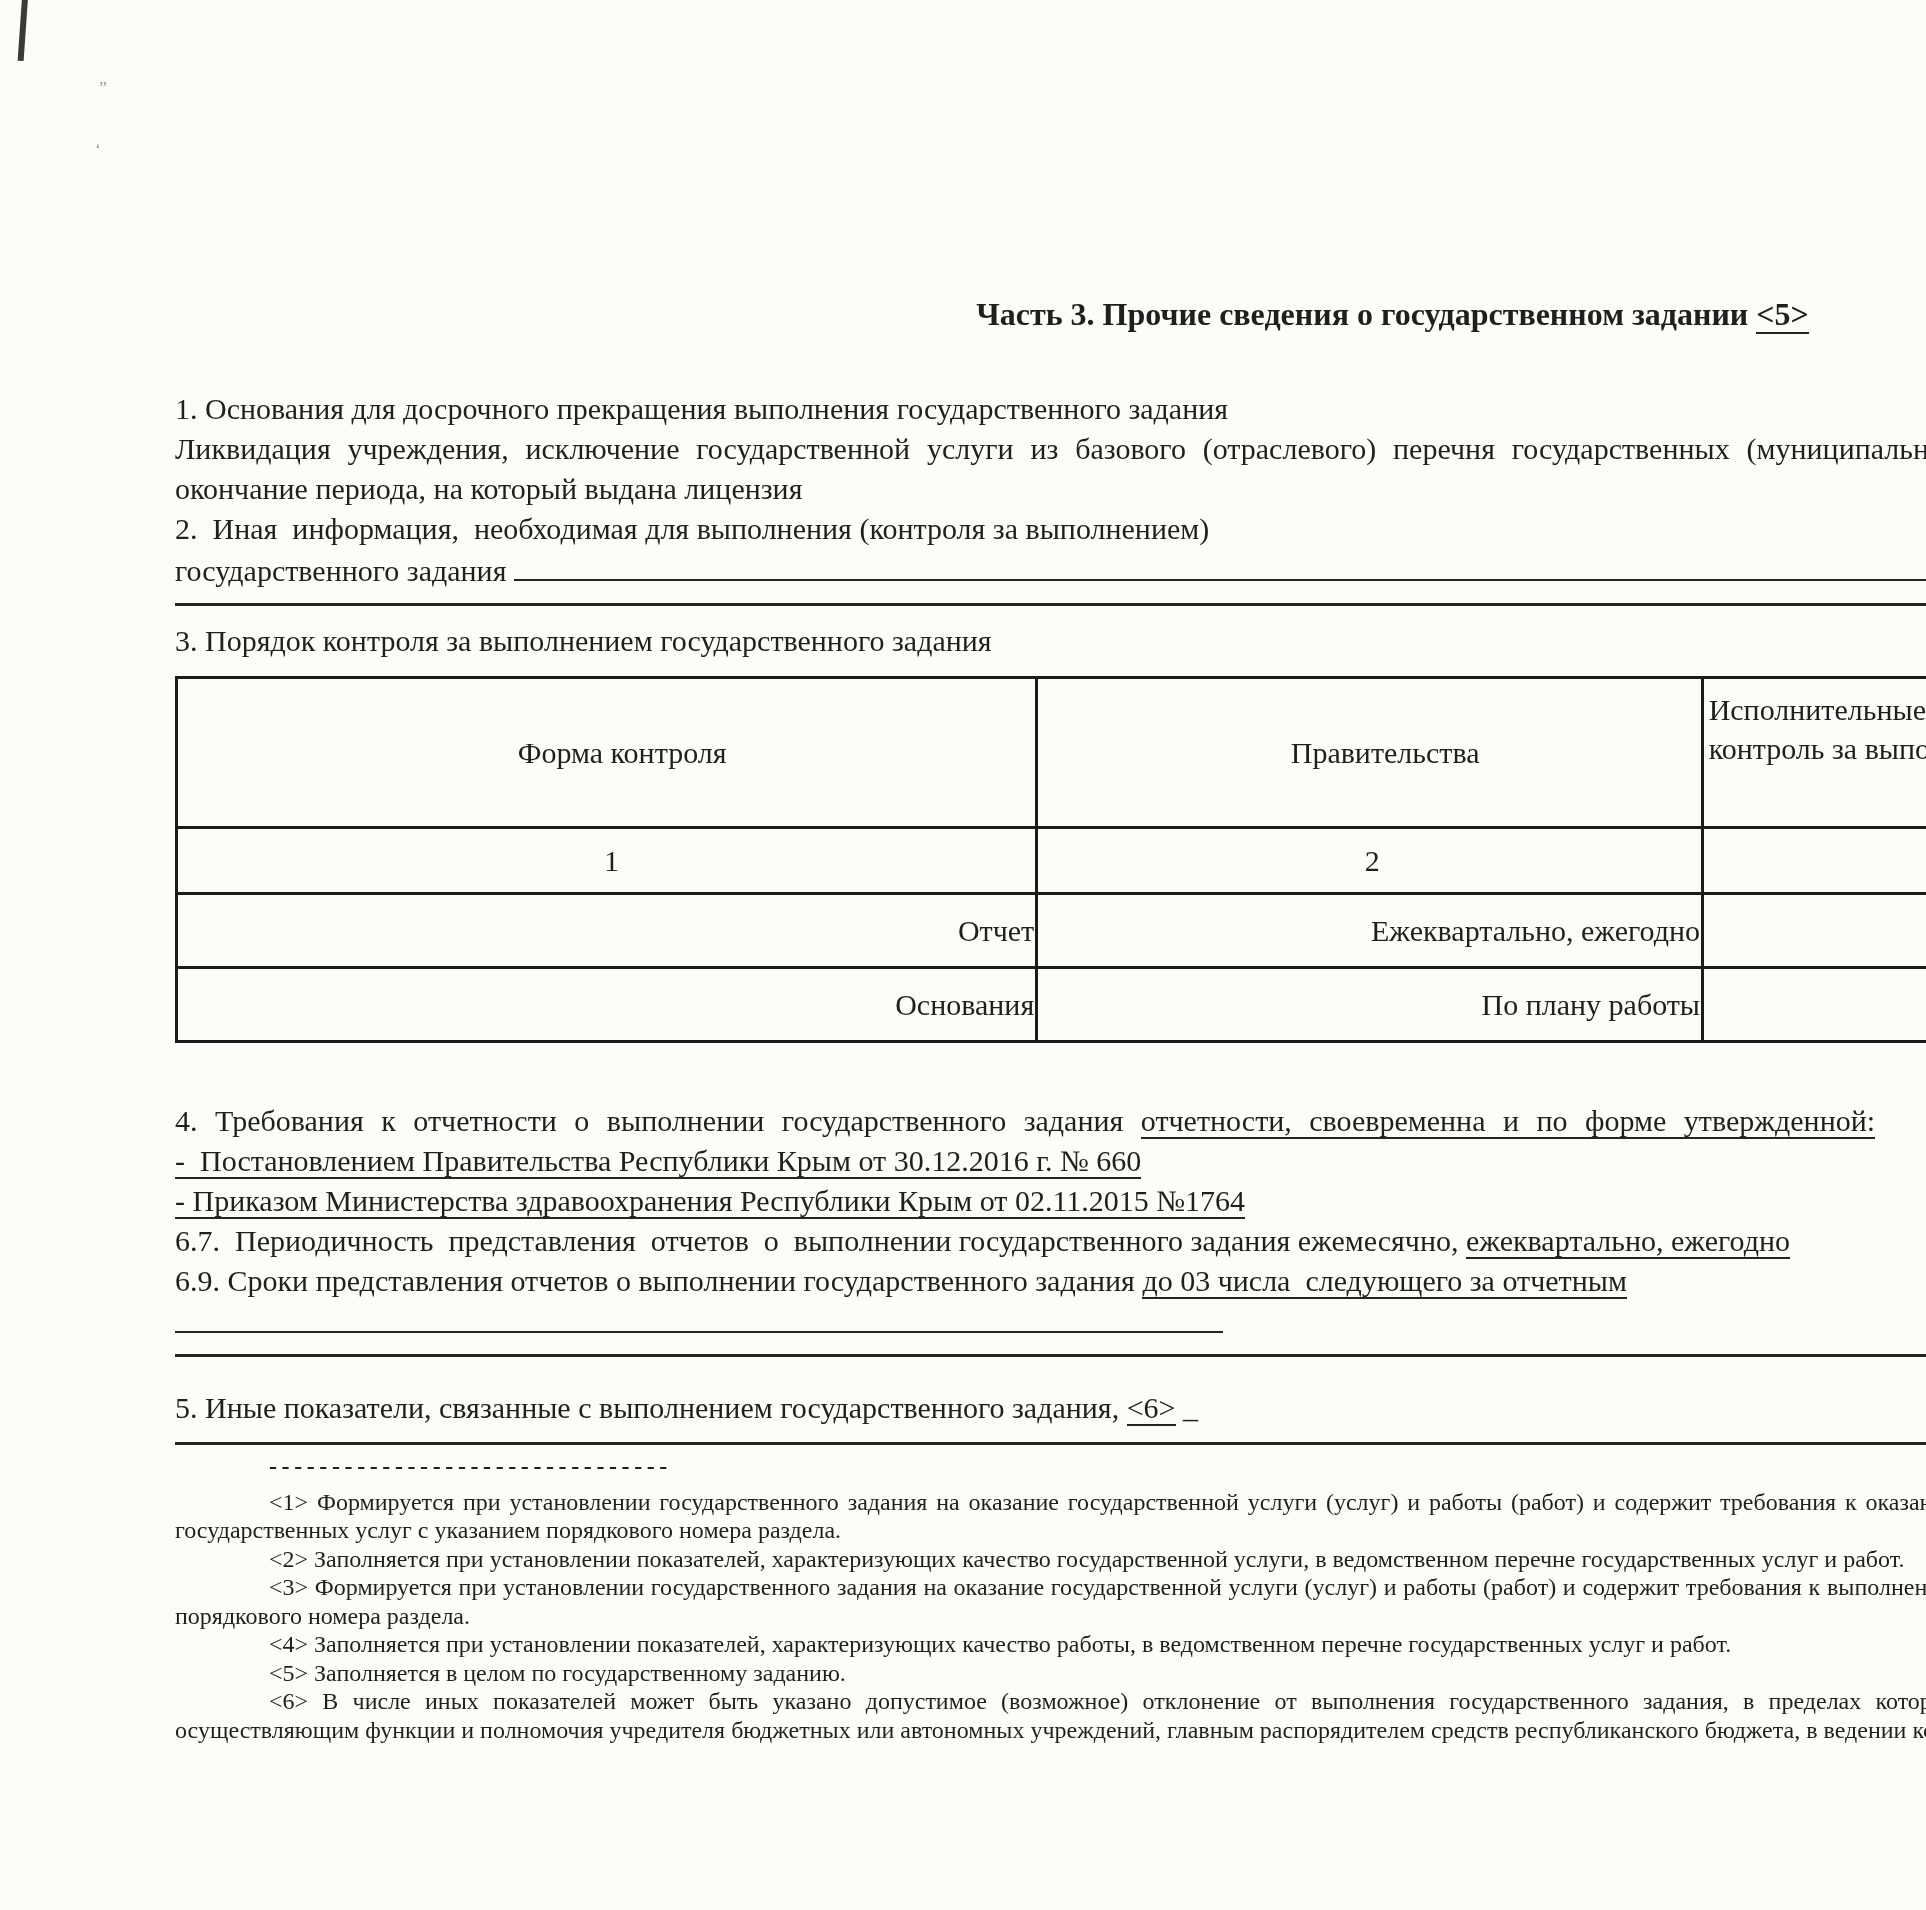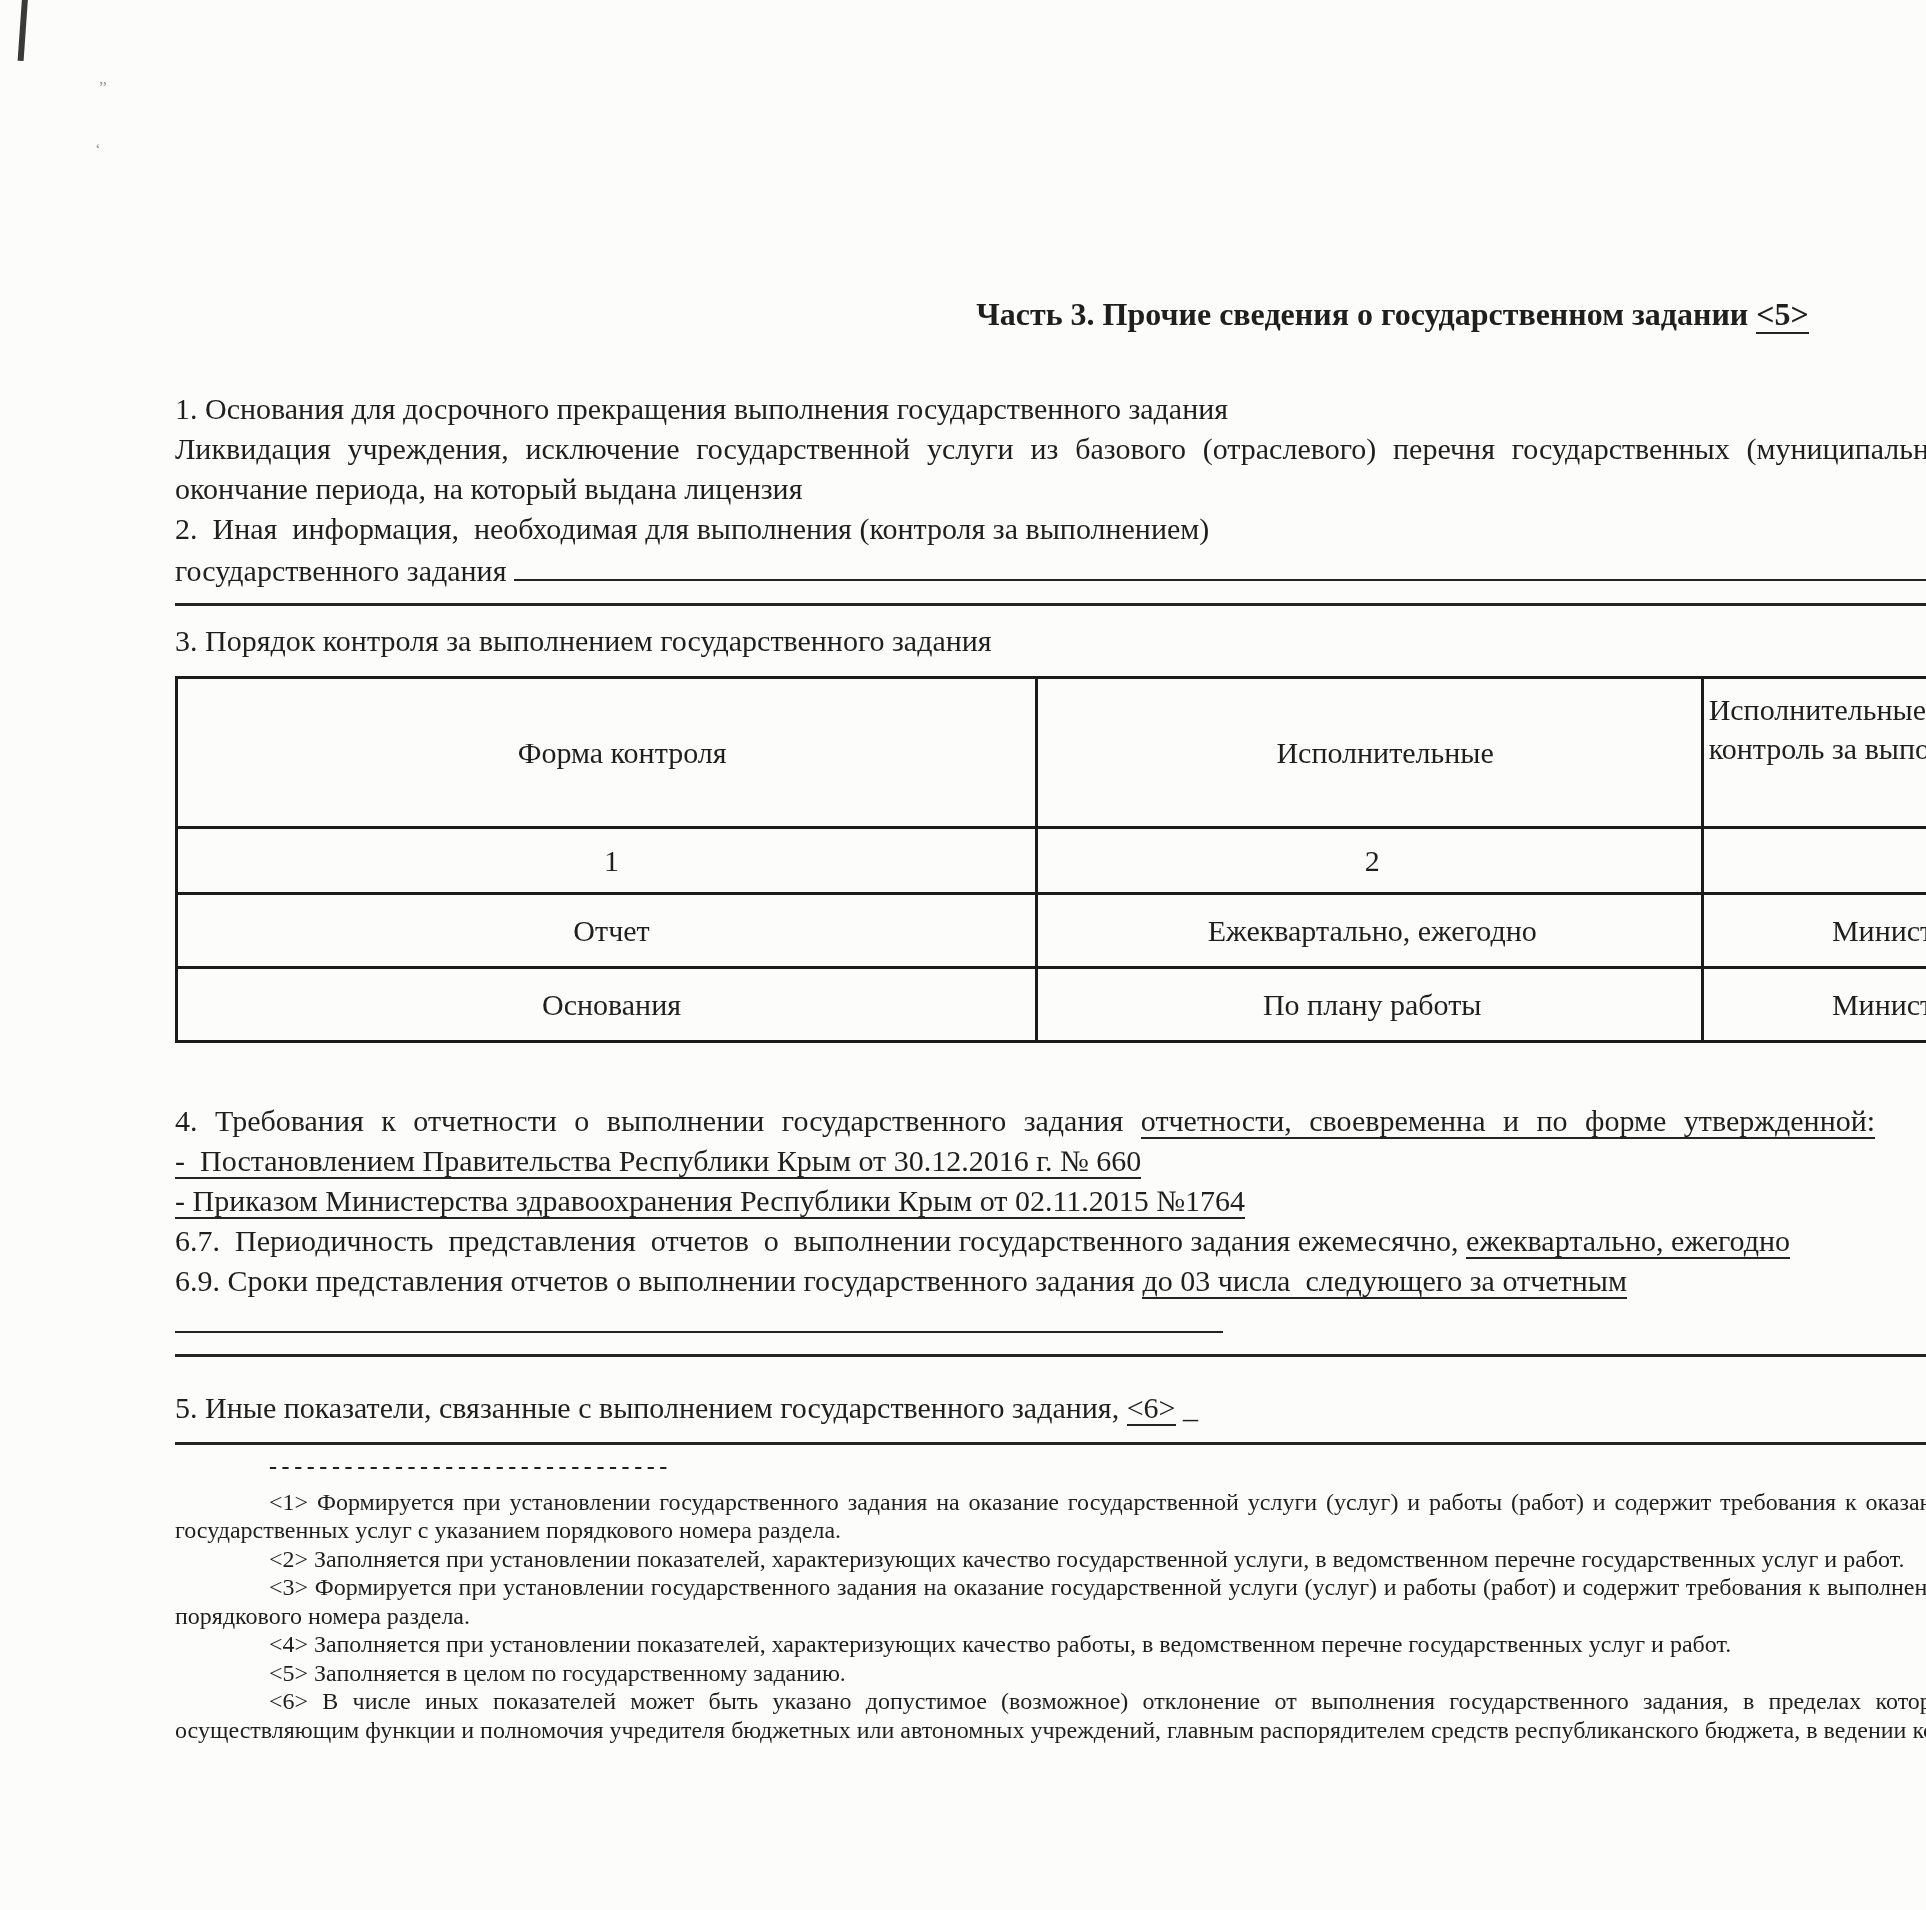--- a/index.html
+++ b/index.html
@@ -63,21 +63,21 @@
   table.control tr.header-row th.c1,
   table.control tr.header-row th.c2 { text-align: center; vertical-align: middle; }
   table.control tr.header-row th.c3 {
     text-align: left;
     vertical-align: top;
     padding: 10.8px 7px 0 4.6px;
   }
   table.control tr.num-row { height: 66px; }
   table.control tr.num-row td { text-align: center; vertical-align: middle; }
   table.control tr.data-row { height: 74px; }
-  table.control tr.data-row td { vertical-align: middle; text-align: center; }
+  table.control tr.data-row td { vertical-align: middle; text-align: right; }
   table.control td.c1 { padding-left: 10.8px; }
   table.control td.c2 { padding-left: 6.2px; }
   table.control td.c3 { padding-left: 4.6px; }
   .separator {
     margin-top: 7.7px;
     margin-left: 94px;
     font-size: 24px;
     line-height: 28.5px;
     font-weight: bold;
     letter-spacing: 4.6px;
@@ -127,21 +127,21 @@
 
     <table class="control">
       <colgroup>
         <col style="width:35.4%">
         <col style="width:27.4%">
         <col style="width:37.2%">
       </colgroup>
       <tbody>
         <tr class="header-row">
           <th class="c1">Форма контроля</th>
-          <th class="c2">Исполнительные</th>
+          <th class="c2">Правительства</th>
           <th class="c3">Исполнительные органы государственной власти, осуществляющие контроль за выполнением государственного задания</th>
         </tr>
         <tr class="num-row">
           <td class="c1">1</td>
           <td class="c2">2</td>
           <td class="c3">3</td>
         </tr>
         <tr class="data-row">
           <td class="c1">Отчет</td>
           <td class="c2">Ежеквартально, ежегодно</td>

